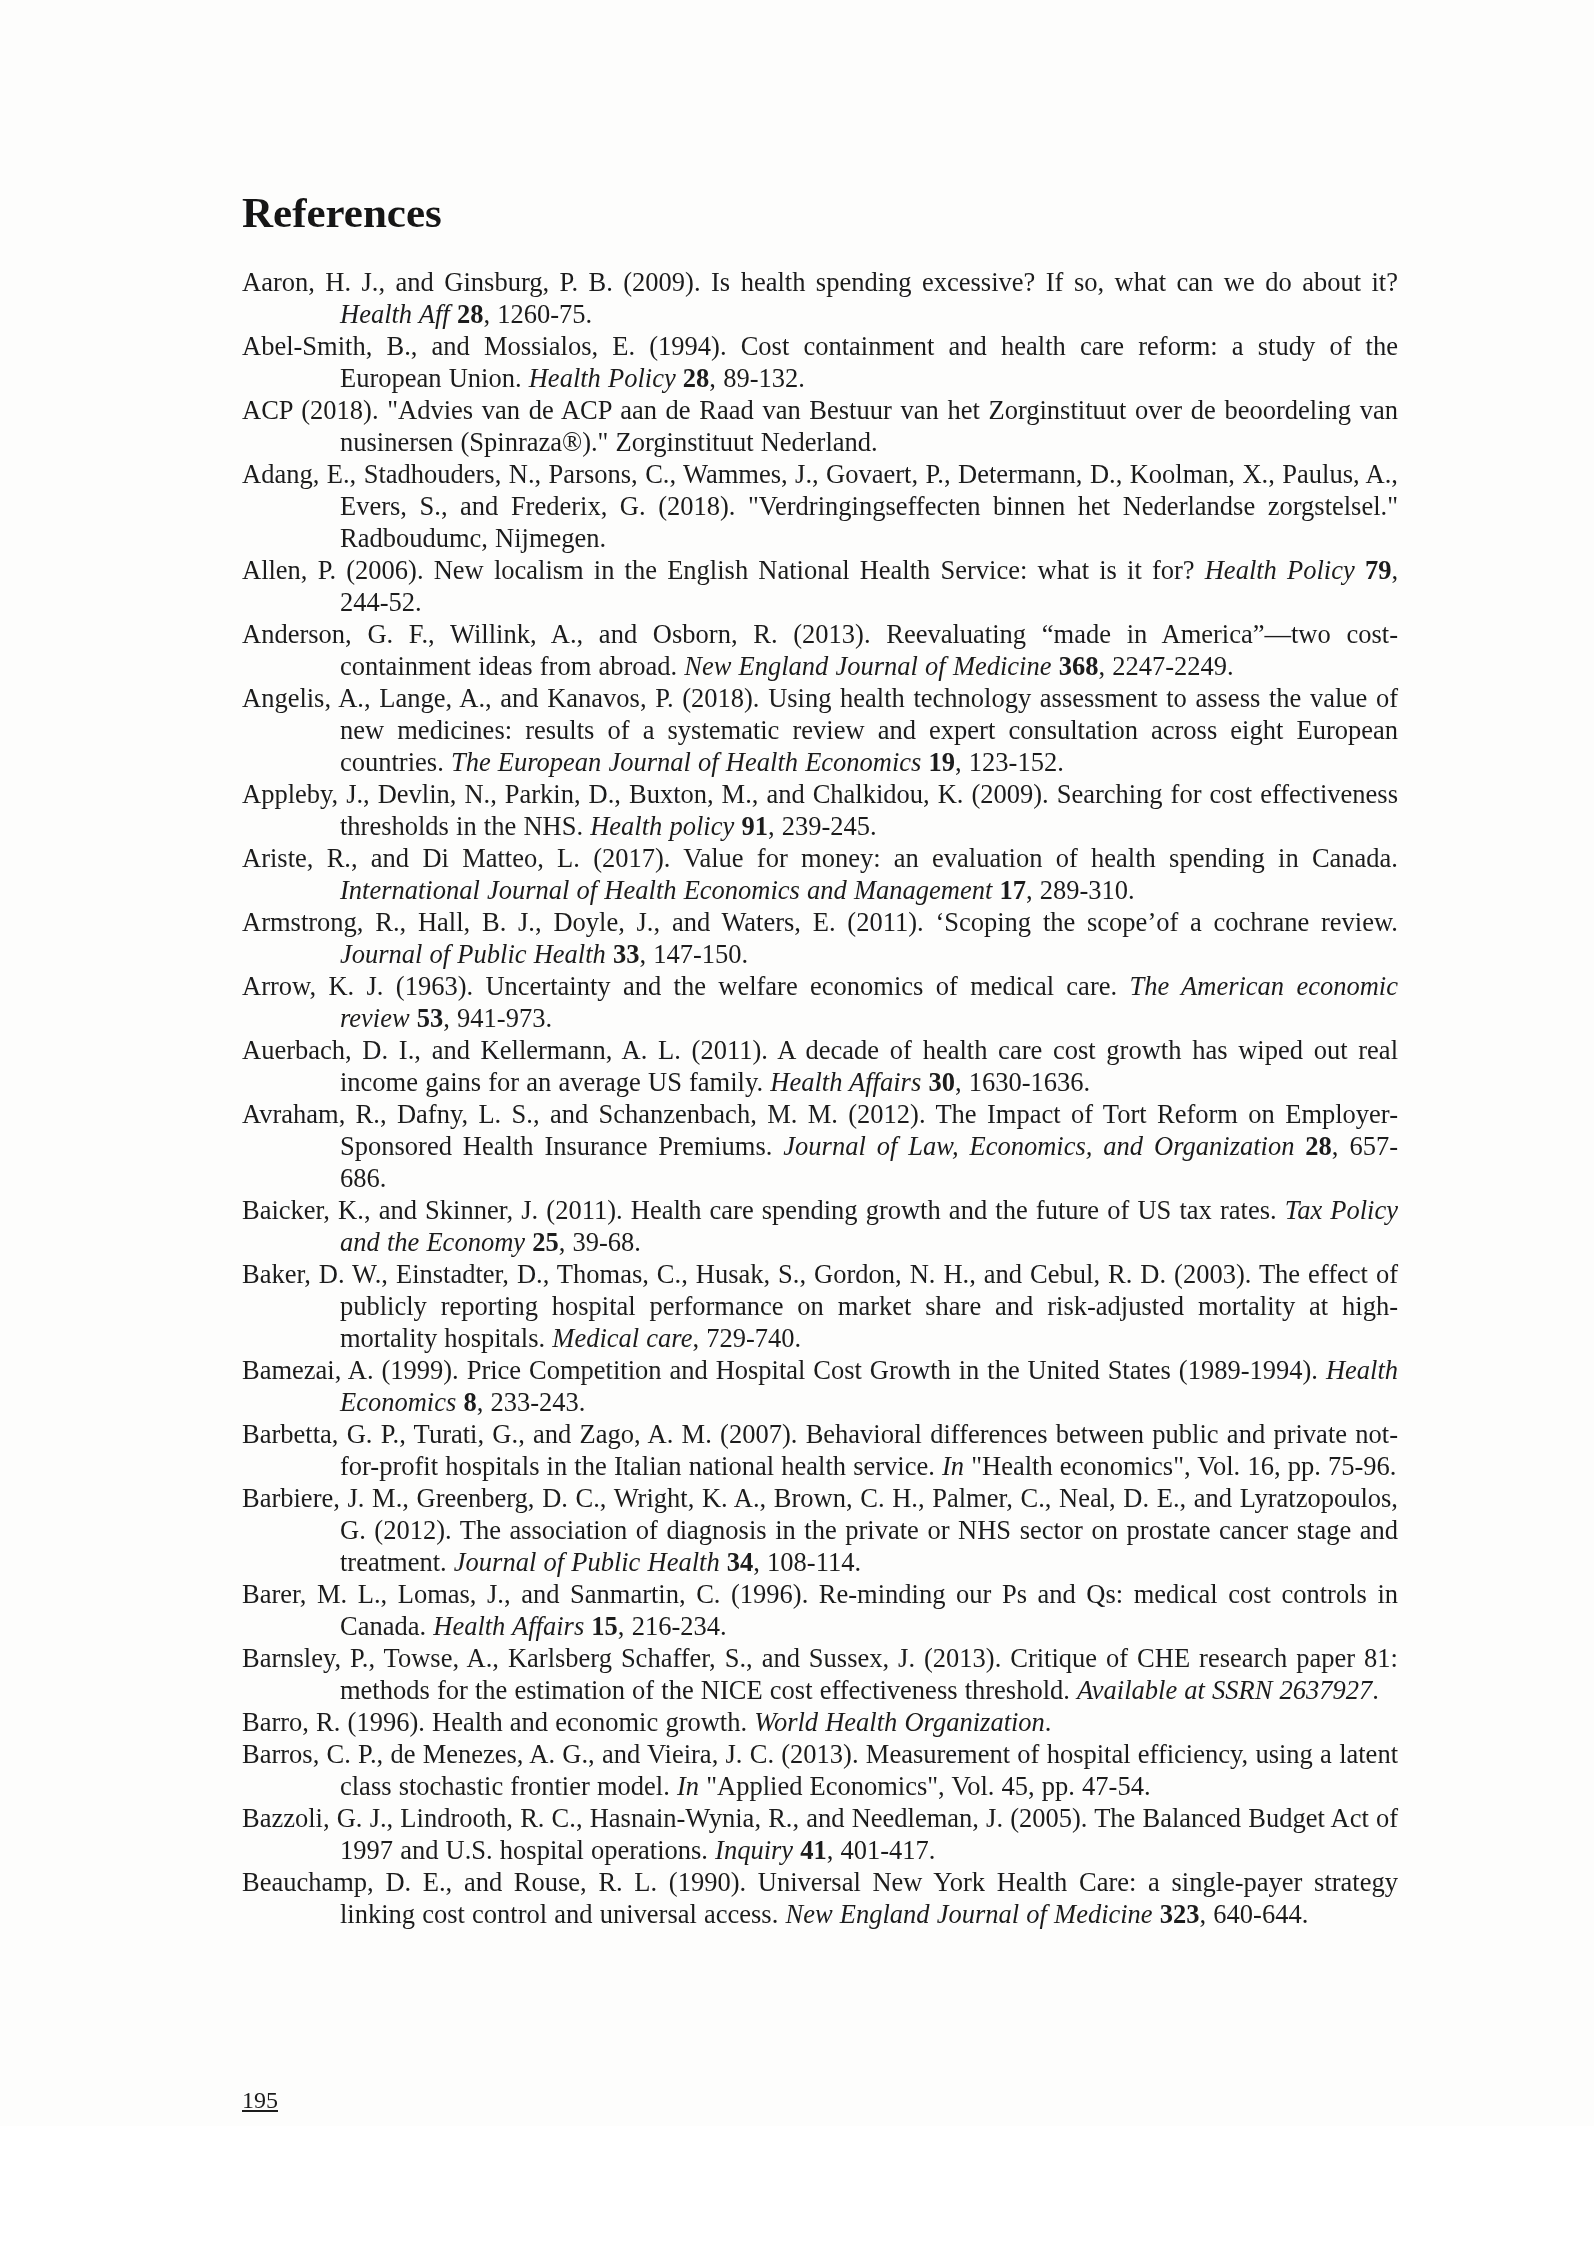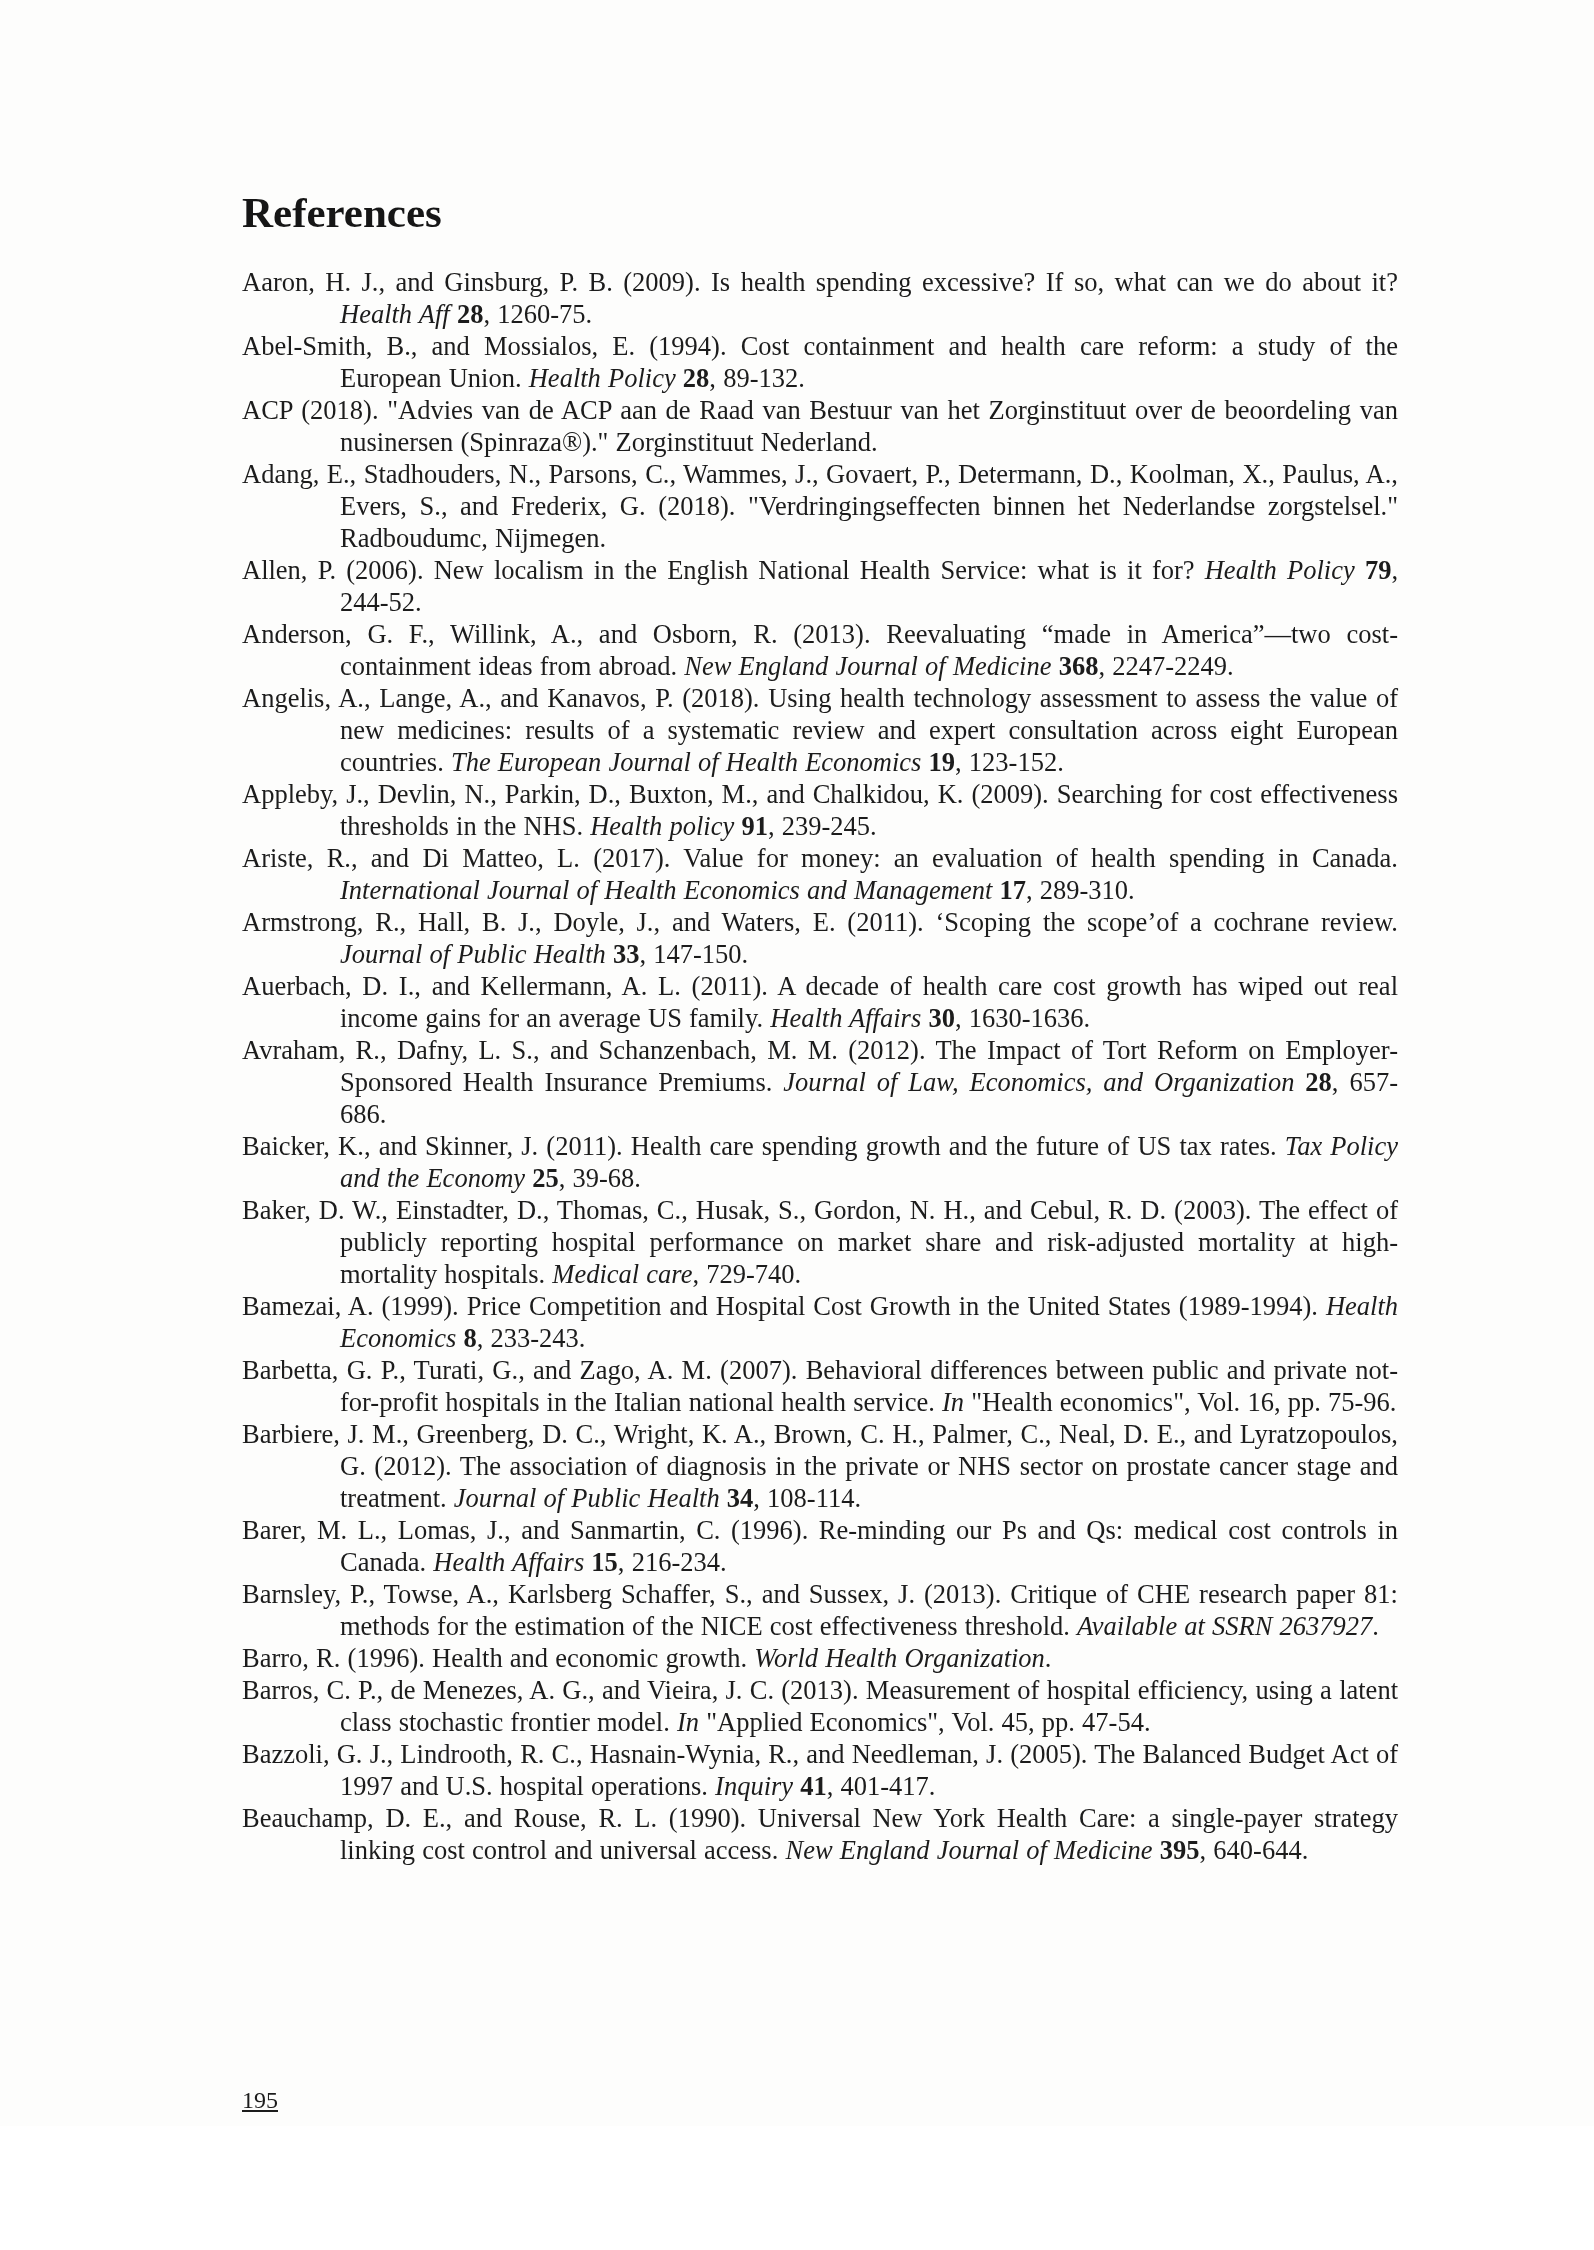--- a/index.html
+++ b/index.html
@@ -62,29 +62,30 @@
         <p class="ref"><span>Aaron, H. J., and Ginsburg, P. B. (2009). Is health spending excessive? If so, what can we do about it? </span><span class="it">Health Aff </span><span class="bd">28</span><span>, 1260-75.</span></p>
         <p class="ref"><span>Abel-Smith, B., and Mossialos, E. (1994). Cost containment and health care reform: a study of the European Union. </span><span class="it">Health Policy </span><span class="bd">28</span><span>, 89-132.</span></p>
         <p class="ref"><span>ACP (2018). "Advies van de ACP aan de Raad van Bestuur van het Zorginstituut over de beoordeling van nusinersen (Spinraza®)." Zorginstituut Nederland.</span></p>
         <p class="ref"><span>Adang, E., Stadhouders, N., Parsons, C., Wammes, J., Govaert, P., Determann, D., Koolman, X., Paulus, A., Evers, S., and Frederix, G. (2018). "Verdringingseffecten binnen het Nederlandse zorgstelsel." Radboudumc, Nijmegen.</span></p>
         <p class="ref"><span>Allen, P. (2006). New localism in the English National Health Service: what is it for? </span><span class="it">Health Policy </span><span class="bd">79</span><span>, 244-52.</span></p>
         <p class="ref"><span>Anderson, G. F., Willink, A., and Osborn, R. (2013). Reevaluating “made in America”—two cost-containment ideas from abroad. </span><span class="it">New England Journal of Medicine </span><span class="bd">368</span><span>, 2247-2249.</span></p>
         <p class="ref"><span>Angelis, A., Lange, A., and Kanavos, P. (2018). Using health technology assessment to assess the value of new medicines: results of a systematic review and expert consultation across eight European countries. </span><span class="it">The European Journal of Health Economics </span><span class="bd">19</span><span>, 123-152.</span></p>
         <p class="ref"><span>Appleby, J., Devlin, N., Parkin, D., Buxton, M., and Chalkidou, K. (2009). Searching for cost effectiveness thresholds in the NHS. </span><span class="it">Health policy </span><span class="bd">91</span><span>, 239-245.</span></p>
         <p class="ref"><span>Ariste, R., and Di Matteo, L. (2017). Value for money: an evaluation of health spending in Canada. </span><span class="it">International Journal of Health Economics and Management </span><span class="bd">17</span><span>, 289-310.</span></p>
         <p class="ref"><span>Armstrong, R., Hall, B. J., Doyle, J., and Waters, E. (2011). ‘Scoping the scope’of a cochrane review. </span><span class="it">Journal of Public Health </span><span class="bd">33</span><span>, 147-150.</span></p>
+        <p class="ref"><span>Arrow, K. J. (1963). Uncertainty and the welfare economics of medical care. </span><span class="it">The American economic review </span><span class="bd">53</span><span>, 941-973.</span></p>
         <p class="ref"><span>Auerbach, D. I., and Kellermann, A. L. (2011). A decade of health care cost growth has wiped out real income gains for an average US family. </span><span class="it">Health Affairs </span><span class="bd">30</span><span>, 1630-1636.</span></p>
         <p class="ref"><span>Avraham, R., Dafny, L. S., and Schanzenbach, M. M. (2012). The Impact of Tort Reform on Employer-Sponsored Health Insurance Premiums. </span><span class="it">Journal of Law, Economics, and Organization </span><span class="bd">28</span><span>, 657-686.</span></p>
         <p class="ref"><span>Baicker, K., and Skinner, J. (2011). Health care spending growth and the future of US tax rates. </span><span class="it">Tax Policy and the Economy </span><span class="bd">25</span><span>, 39-68.</span></p>
         <p class="ref"><span>Baker, D. W., Einstadter, D., Thomas, C., Husak, S., Gordon, N. H., and Cebul, R. D. (2003). The effect of publicly reporting hospital performance on market share and risk-adjusted mortality at high-mortality hospitals. </span><span class="it">Medical care</span><span>, 729-740.</span></p>
         <p class="ref"><span>Bamezai, A. (1999). Price Competition and Hospital Cost Growth in the United States (1989-1994). </span><span class="it">Health Economics </span><span class="bd">8</span><span>, 233-243.</span></p>
         <p class="ref"><span>Barbetta, G. P., Turati, G., and Zago, A. M. (2007). Behavioral differences between public and private not-for-profit hospitals in the Italian national health service. </span><span class="it">In </span><span>"Health economics", Vol. 16, pp. 75-96.</span></p>
         <p class="ref"><span>Barbiere, J. M., Greenberg, D. C., Wright, K. A., Brown, C. H., Palmer, C., Neal, D. E., and Lyratzopoulos, G. (2012). The association of diagnosis in the private or NHS sector on prostate cancer stage and treatment. </span><span class="it">Journal of Public Health </span><span class="bd">34</span><span>, 108-114.</span></p>
         <p class="ref"><span>Barer, M. L., Lomas, J., and Sanmartin, C. (1996). Re-minding our Ps and Qs: medical cost controls in Canada. </span><span class="it">Health Affairs </span><span class="bd">15</span><span>, 216-234.</span></p>
         <p class="ref"><span>Barnsley, P., Towse, A., Karlsberg Schaffer, S., and Sussex, J. (2013). Critique of CHE research paper 81: methods for the estimation of the NICE cost effectiveness threshold. </span><span class="it">Available at SSRN 2637927</span><span>.</span></p>
         <p class="ref"><span>Barro, R. (1996). Health and economic growth. </span><span class="it">World Health Organization</span><span>.</span></p>
         <p class="ref"><span>Barros, C. P., de Menezes, A. G., and Vieira, J. C. (2013). Measurement of hospital efficiency, using a latent class stochastic frontier model. </span><span class="it">In </span><span>"Applied Economics", Vol. 45, pp. 47-54.</span></p>
         <p class="ref"><span>Bazzoli, G. J., Lindrooth, R. C., Hasnain-Wynia, R., and Needleman, J. (2005). The Balanced Budget Act of 1997 and U.S. hospital operations. </span><span class="it">Inquiry </span><span class="bd">41</span><span>, 401-417.</span></p>
-        <p class="ref"><span>Beauchamp, D. E., and Rouse, R. L. (1990). Universal New York Health Care: a single-payer strategy linking cost control and universal access. </span><span class="it">New England Journal of Medicine </span><span class="bd">395</span><span>, 640-644.</span></p>
+        <p class="ref"><span>Beauchamp, D. E., and Rouse, R. L. (1990). Universal New York Health Care: a single-payer strategy linking cost control and universal access. </span><span class="it">New England Journal of Medicine </span><span class="bd">323</span><span>, 640-644.</span></p>
       </div>
   </div>
   <div class="pagenum">195</div>
 </div>
 
 </body></html>

